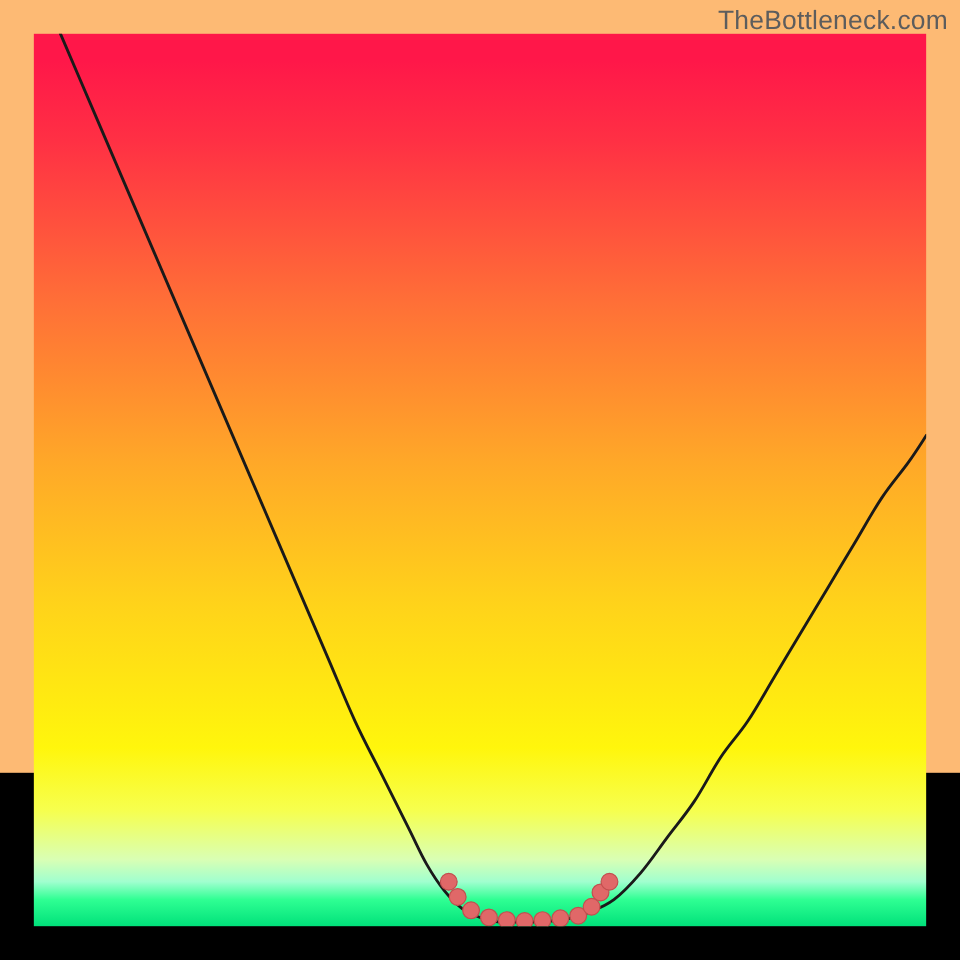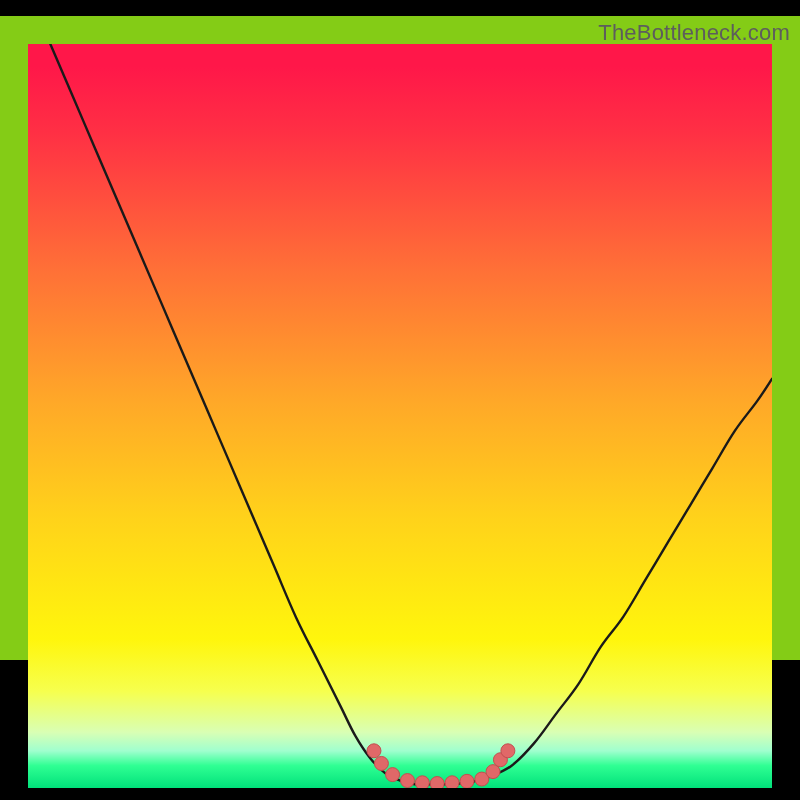--- a/index.html
+++ b/index.html
@@ -6,24 +6,24 @@
     margin: 0;
     padding: 0;
     width: 800px;
     height: 800px;
     background: #000;
     overflow: hidden;
   }
   .frame {
     position: absolute;
     left: 0;
-    top: 16px;
+    top: 0;
     width: 800px;
     height: 644px;
-    background: #84cc16;
+    background: #fdba74;
   }
   .plot {
     position: absolute;
     left: 28px;
     top: 28px;
     width: 744px;
     height: 744px;
     overflow: hidden;
   }
   .gradient {

